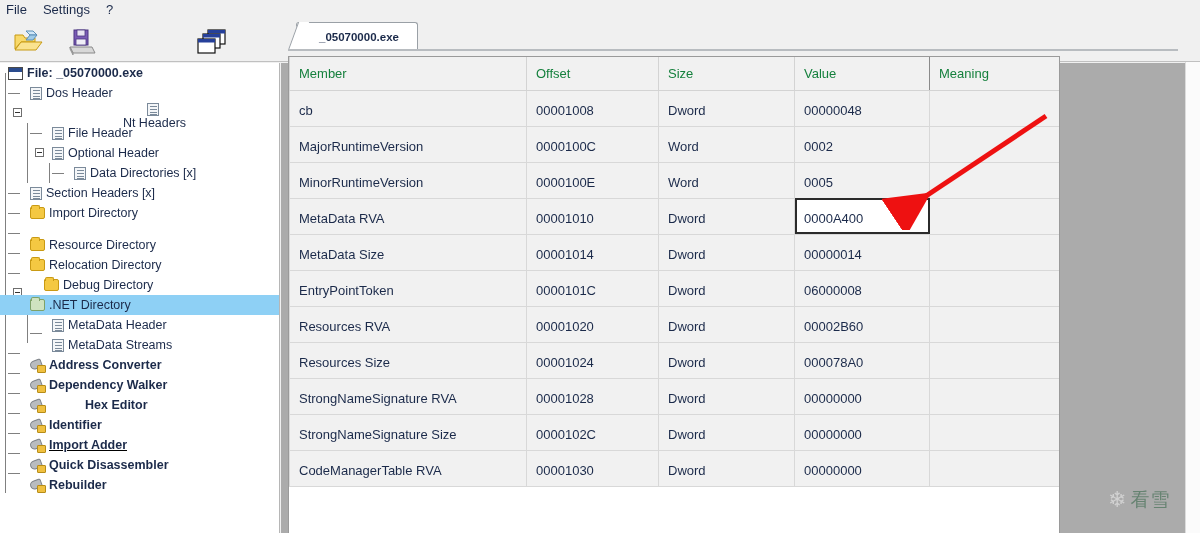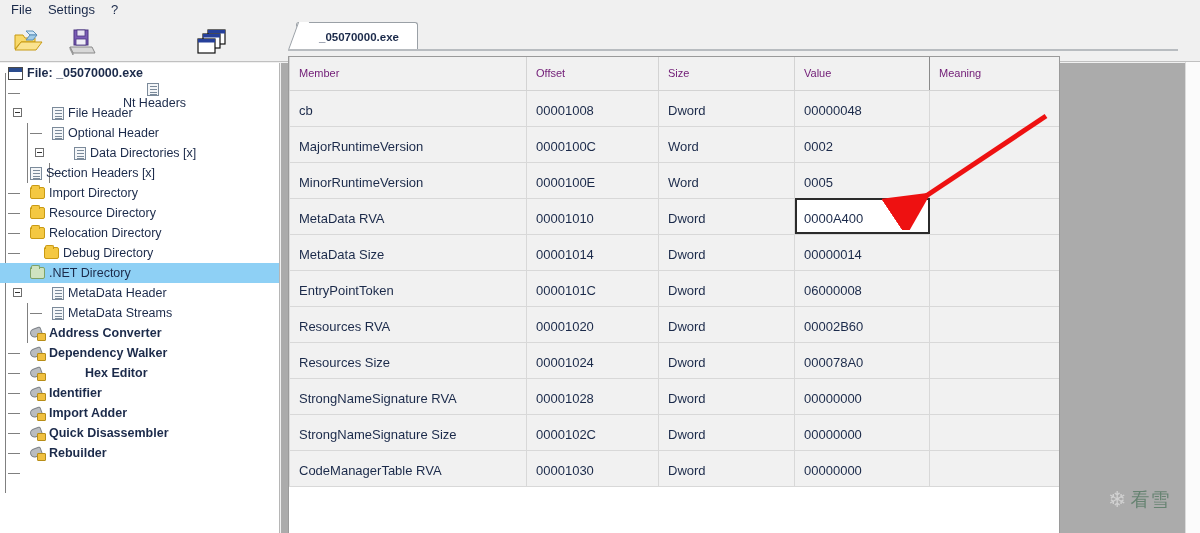--- a/index.html
+++ b/index.html
@@ -16,21 +16,20 @@
     background: #f0f0f0;
     overflow: hidden;
   }
 
   
   .menubar {
     position: absolute; left: 0; top: 0;
     width: 1200px; height: 20px;
     background: #f0f0f0;
     display: flex; align-items: center;
-    padding-left: 5px;
   }
   .menu-item {
     font-size: 13px;
     color: #1b2a4a;
     padding: 1px 10px 2px 6px;
     cursor: default;
     white-space: nowrap;
   }
 
   
@@ -253,22 +252,22 @@
   table.grid col.c-meaning { width: 130px; }
 
   table.grid th {
     height: 33px;
     background: #f1f1f1;
     border: 1px solid #d3d3d3;
     border-top: none;
     text-align: left;
     padding: 0 0 0 9px;
     font-weight: normal;
-    font-size: 11px;
-    color: #701a75;
+    font-size: 13px;
+    color: #15803d;
     cursor: default;
   }
   table.grid th.hdr-value {
     border-left: 1px solid #8a8a8a;
     border-right: 1px solid #8a8a8a;
   }
   table.grid td {
     height: 36px;
     padding: 4px 0 0 9px;
     border: 1px solid #d8d8d8;
@@ -392,20 +391,24 @@
         <div class="tline-v" style="left: 5px; top: 10px; height: 420px;"></div>
         <div class="tline-v" style="left: 27px; top: 60px; height: 60px;"></div>
         <div class="tline-v" style="left: 49px; top: 100px; height: 20px;"></div>
         <div class="tline-v" style="left: 27px; top: 240px; height: 40px;"></div>
       </div>
     <div id="tree-root">
         <div class="tnode" style="padding-left: 8px;">
           <span class="ic ic-win"></span>
           <span class="tlabel bold">File: _05070000.exe</span>
         </div>
+        <div class="tnode" style="padding-left: 30px;">
+          <span class="ic ic-page"></span>
+          <span class="tlabel">Dos Header</span>
+        </div>
         <div class="tnode" style="padding-left: 30px; flex-direction: column;">
           <span class="ic ic-page"></span>
           <span class="tlabel">Nt Headers</span>
         </div>
         <div class="tnode" style="padding-left: 52px;">
           <span class="ic ic-page"></span>
           <span class="tlabel">File Header</span>
         </div>
         <div class="tnode" style="padding-left: 52px;">
           <span class="ic ic-page"></span>
@@ -416,21 +419,21 @@
           <span class="tlabel">Data Directories [x]</span>
         </div>
         <div class="tnode" style="padding-left: 30px;">
           <span class="ic ic-page"></span>
           <span class="tlabel">Section Headers [x]</span>
         </div>
         <div class="tnode" style="padding-left: 30px;">
           <span class="ic ic-folder"></span>
           <span class="tlabel">Import Directory</span>
         </div>
-        <div class="tnode" style="padding-left: 30px;">
+        <div class="tnode" style="padding-left: 30px; margin-top: 12px;">
           <span class="ic ic-folder"></span>
           <span class="tlabel">Resource Directory</span>
         </div>
         <div class="tnode" style="padding-left: 30px;">
           <span class="ic ic-folder"></span>
           <span class="tlabel">Relocation Directory</span>
         </div>
         <div class="tnode" style="padding-left: 44px;">
           <span class="ic ic-folder"></span>
           <span class="tlabel">Debug Directory</span>
@@ -456,21 +459,21 @@
           <span class="tlabel bold">Dependency Walker</span>
         </div>
         <div class="tnode" style="padding-left: 30px; gap: 36px;">
           <span class="ic ic-tool"></span>
           <span class="tlabel bold">Hex Editor</span>
         </div>
         <div class="tnode" style="padding-left: 30px;">
           <span class="ic ic-tool"></span>
           <span class="tlabel bold">Identifier</span>
         </div>
-        <div class="tnode" style="padding-left: 30px;">
+        <div class="tnode" style="padding-left: 30px; text-decoration: underline;">
           <span class="ic ic-tool"></span>
           <span class="tlabel bold">Import Adder</span>
         </div>
         <div class="tnode" style="padding-left: 30px;">
           <span class="ic ic-tool"></span>
           <span class="tlabel bold">Quick Disassembler</span>
         </div>
         <div class="tnode" style="padding-left: 30px;">
           <span class="ic ic-tool"></span>
           <span class="tlabel bold">Rebuilder</span>

